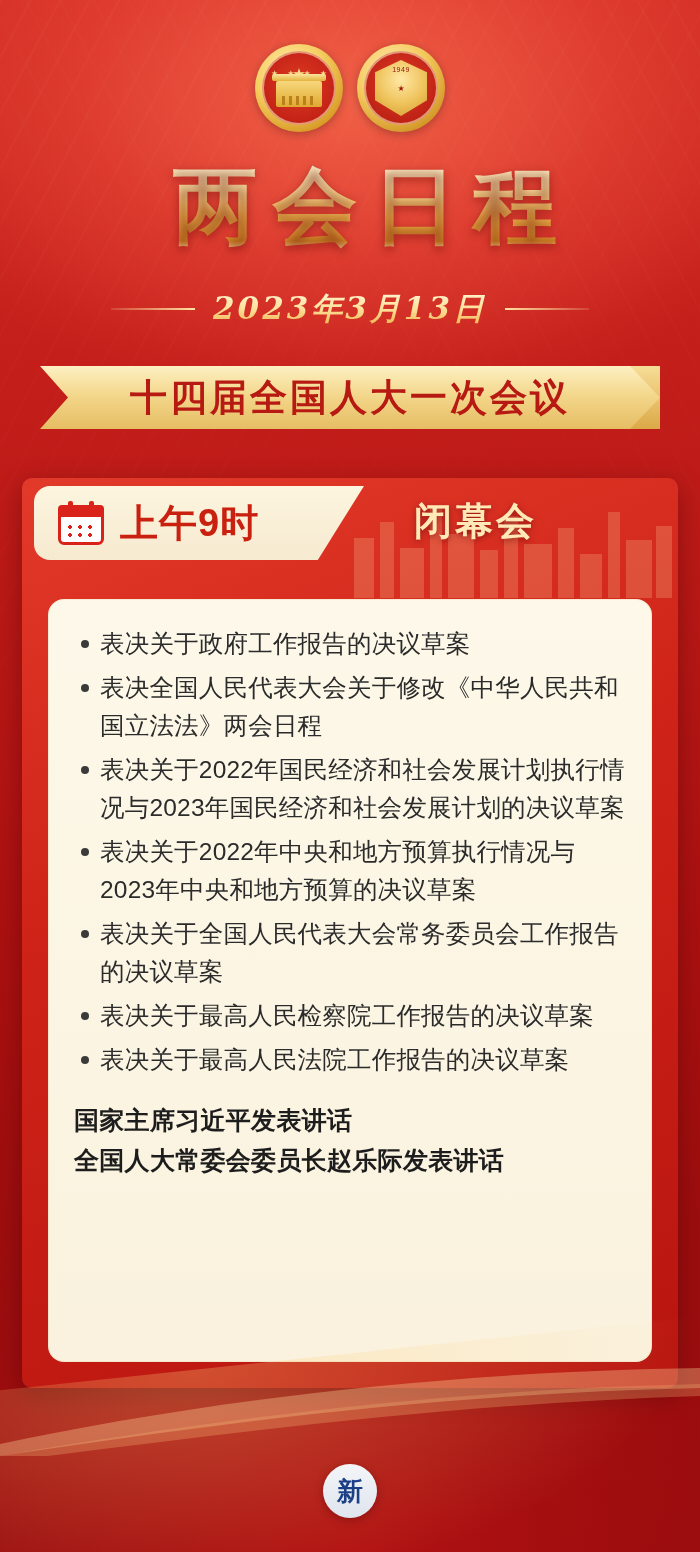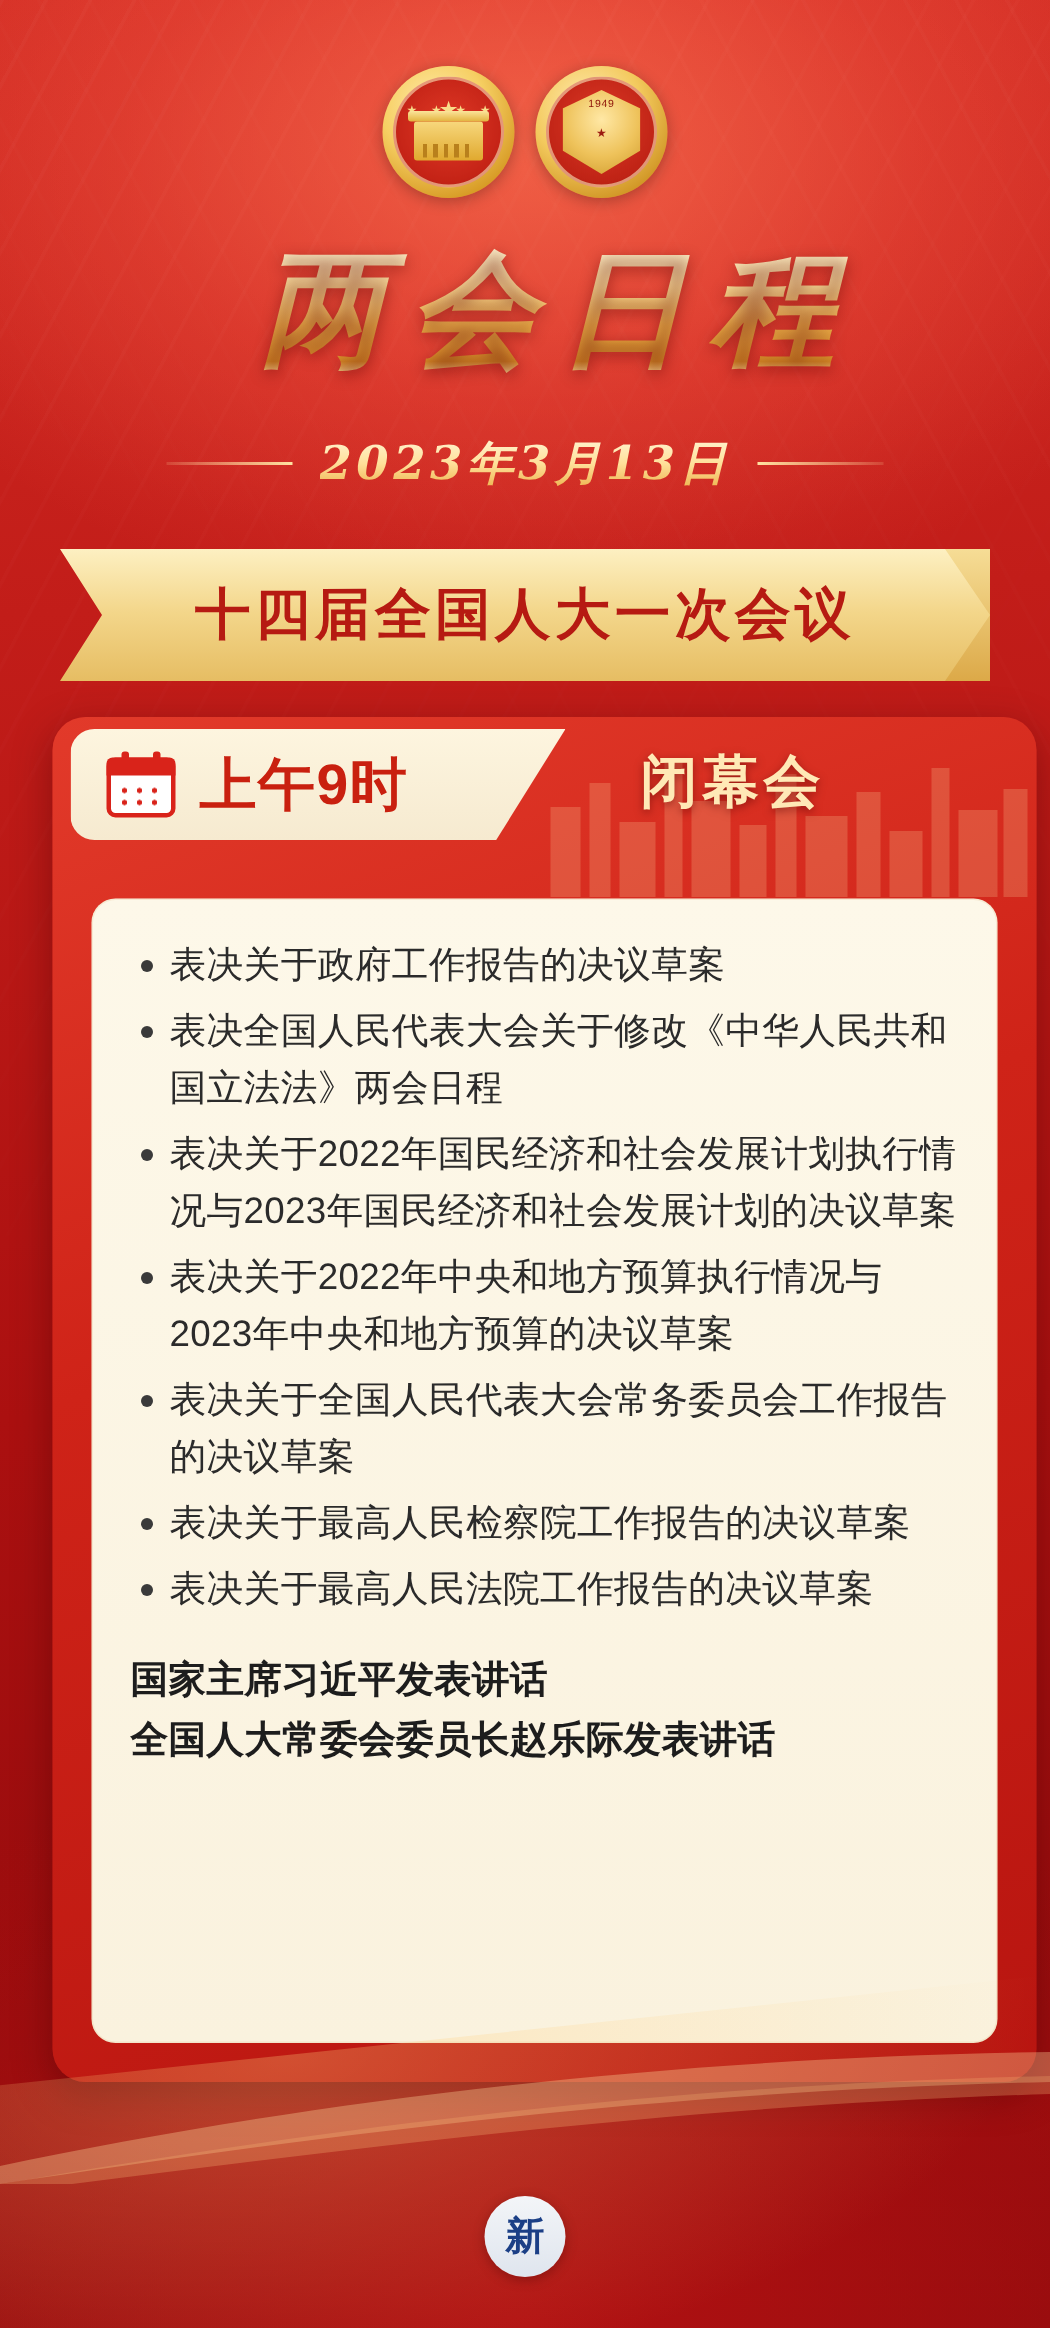--- a/index.html
+++ b/index.html
@@ -162,21 +162,20 @@
   
   .main-title {
     position: absolute;
     top: 160px;
     left: 0;
     right: 0;
     text-align: center;
     font-family: "DejaVu Serif", "Liberation Serif", serif;
     font-size: 84px;
     font-weight: bold;
-    font-style: italic;
     letter-spacing: 16px;
     text-indent: 16px;
     background: linear-gradient(180deg, #fff6d8 0%, #ffe29a 34%, #f2b64c 62%, #d98f28 88%, #ffeab5 100%);
     -webkit-background-clip: text;
     background-clip: text;
     color: transparent;
     text-shadow: 0 3px 10px rgba(90,5,5,0.45);
     line-height: 1.1;
     margin-left: 30px;
   }
@@ -208,21 +207,21 @@
     background-clip: text;
     color: transparent;
   }
 
   
   .session-banner {
     position: absolute;
     top: 366px;
     left: 40px;
     width: 620px;
-    height: 88px;
+    height: 63px;
     background: linear-gradient(180deg, #fdf0c2 0%, #f3d68a 48%, #e6bd63 100%);
     clip-path: polygon(0 0, 100% 0, 100% 100%, 0 100%, 28px 50%);
     display: flex;
     align-items: center;
     justify-content: center;
     box-shadow: 0 4px 14px rgba(70,3,3,0.35);
   }
   .session-banner:after {
     content: "";
     position: absolute;
@@ -238,24 +237,24 @@
     font-weight: bold;
     letter-spacing: 3px;
     color: #b61a12;
     font-family: "DejaVu Sans", "Liberation Sans", sans-serif;
   }
 
   
   .card {
     position: absolute;
     top: 478px;
-    left: 35px;
+    left: 22px;
     width: 656px;
     height: 910px;
-    border-radius: 22px;
+    border-radius: 10px;
     background: linear-gradient(160deg, #e23a2a 0%, #cf2318 40%, #b81510 100%);
     box-shadow: 0 8px 26px rgba(60,2,2,0.4);
     overflow: hidden;
   }
   .card-skyline {
     position: absolute;
     right: 0;
     top: 0;
     width: 330px;
     height: 120px;

